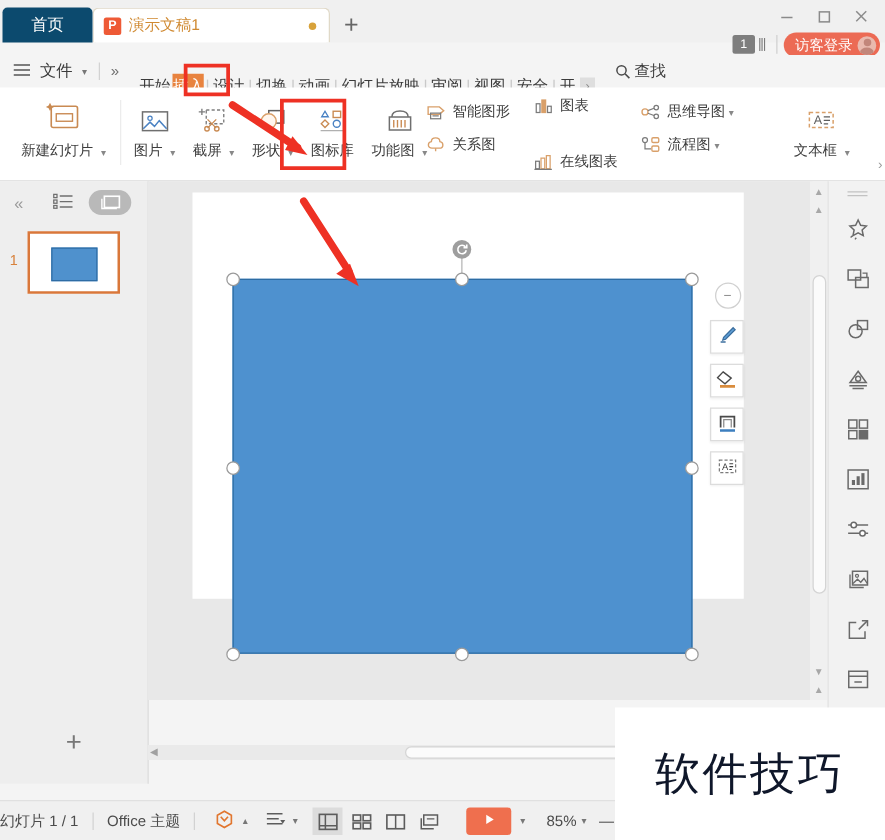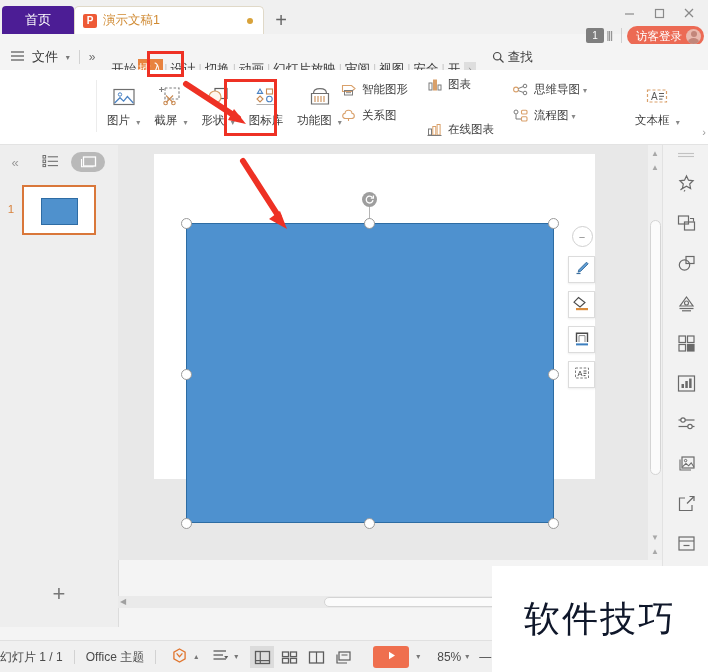--- a/index.html
+++ b/index.html
@@ -8,21 +8,21 @@
     font-family:"Liberation Sans","DejaVu Sans",sans-serif;
     font-size:12px;color:#3b3b3b;background:#f2f2f2;
     -webkit-font-smoothing:antialiased;
   }
   .app{position:relative;width:708px;height:672px;background:#f4f4f4;}
 
   
   .titlebar{position:absolute;left:0;top:0;width:708px;height:34px;background:#f0f0f0;}
   .tabstrip{position:absolute;left:0;top:6px;height:28px;display:flex;align-items:flex-end;}
   .tab-home{
-    width:72px;height:28px;background:#4c1d95;color:#fff;
+    width:72px;height:28px;background:#0c4a6e;color:#fff;
     display:flex;align-items:center;justify-content:center;
     font-size:13px;border-radius:4px 4px 0 0;margin-left:2px;
   }
   .tab-doc{
     height:28px;background:#fff;border:1px solid #e0d9c8;border-bottom:none;
     border-radius:5px 5px 0 0;display:flex;align-items:center;
     padding:0 10px 0 8px;min-width:190px;box-sizing:border-box;position:relative;
   }
   .tab-doc .ticon{
     width:14px;height:14px;background:#ee5a36;color:#fff;border-radius:2px;
@@ -299,20 +299,35 @@
       </span>
       <span class="msep"></span>
       <span class="ri" style="font-size:14px;margin-left:0;">?</span>
       <span class="ri" style="font-size:13px;">⋮</span>
       <span class="ri" style="font-size:11px;">⌃</span>
     </span>
   </div>
 
   <div class="ribbon">
 
+    <div class="rgroup" style="left:10px;">
+      <div class="bigbtn">
+        <span class="gi">
+          <svg width="34" height="32" viewBox="0 0 34 32">
+            <rect x="7" y="7" width="21" height="17" rx="1.5" fill="none" stroke="#c98a52" stroke-width="1.3"></rect>
+            <rect x="11" y="13" width="13" height="6" fill="none" stroke="#c98a52" stroke-width="1.1"></rect>
+            <path d="M6 4.2l1.1 2.2 2.2 1.1-2.2 1.1-1.1 2.2-1.1-2.2L2.7 7.5l2.2-1.1z" fill="#c98a52"></path>
+          </svg>
+        </span>
+        <span class="gl">
+          <span>新建幻灯片</span>
+          <span class="dc">▾</span>
+        </span>
+      </div>
+    </div>
 
     <div class="rsep" style="left:96px;"></div>
 
     <div class="rgroup" style="left:100px;">
 
 
       <div class="bigbtn">
         <span class="gi">
           <svg width="26" height="26" viewBox="0 0 26 26">
             <rect x="3" y="5.5" width="20" height="15" fill="none" stroke="#6f6f6f" stroke-width="1.2"></rect>

